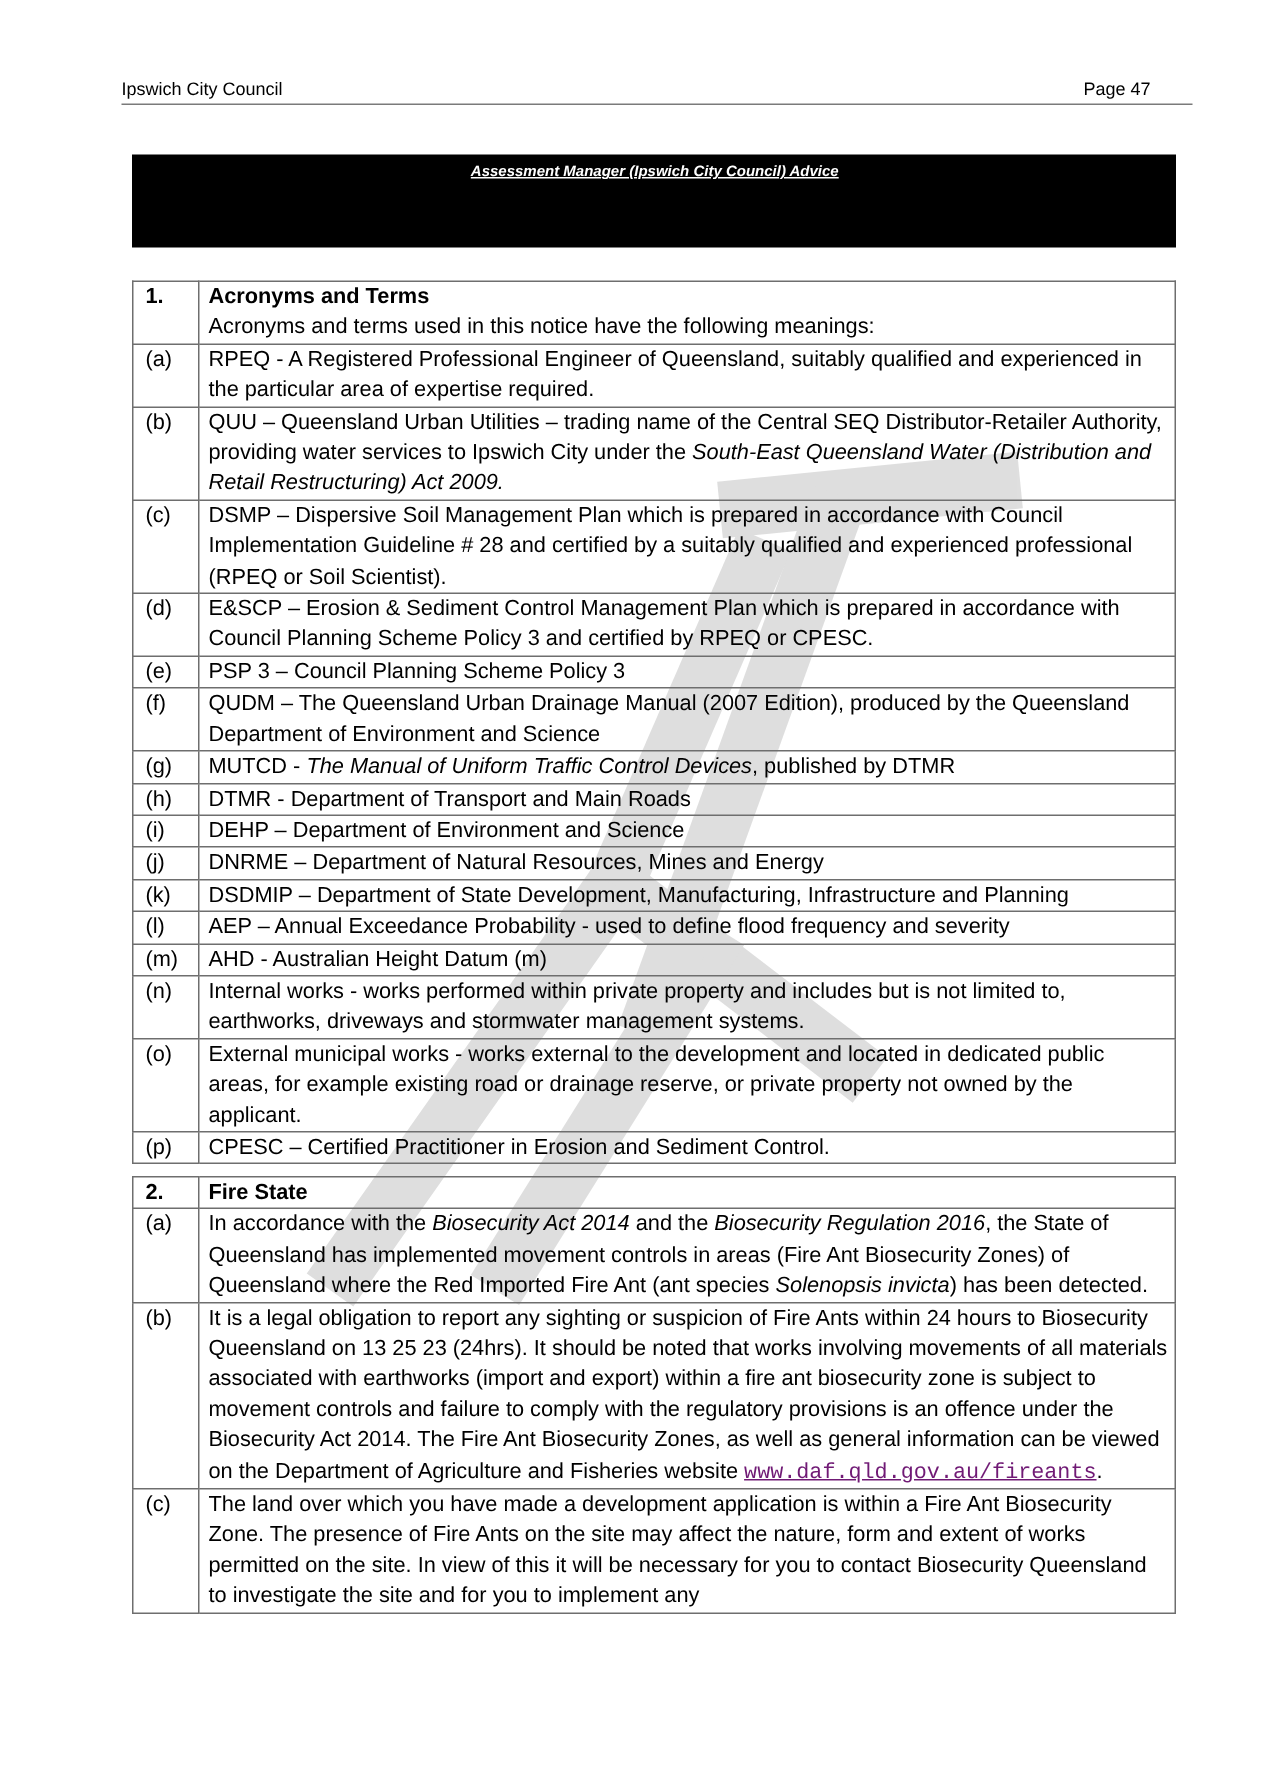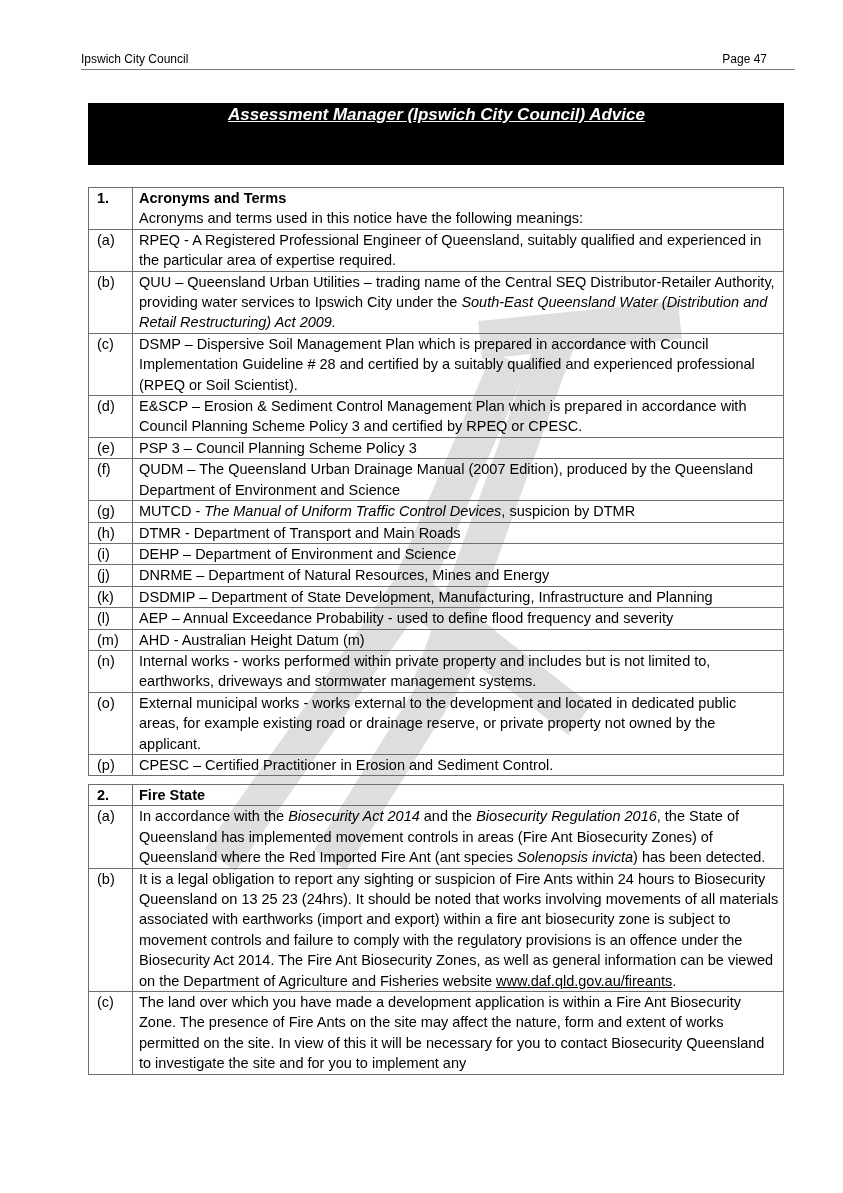--- a/index.html
+++ b/index.html
@@ -5,28 +5,28 @@
   html, body { margin:0; padding:0; background:#ffffff; }
   body { width:843px; height:1193px; position:relative; overflow:hidden;
          font-family:"Liberation Sans", sans-serif; color:#000; }
   .watermark { position:absolute; left:180px; top:260px; width:520px; height:620px;
                pointer-events:none; z-index:0; }
   .header { position:absolute; left:81px; top:51px; width:714px; height:18px;
             border-bottom:1px solid #7a7a7a; font-size:12px; }
   .header .left { position:absolute; left:0; top:1px;text-align:center; }
   .header .right { position:absolute; right:28px; top:1px; }
   .advice { position:absolute; left:88px; top:103px; width:696px; background:#000; color:#fff;
-            font-size:17px; line-height:21px; padding:1px 6px 0 7px; box-sizing:border-box; height:62px; z-index:1; }
+            font-size:10px; line-height:21px; padding:1px 6px 0 7px; box-sizing:border-box; height:62px; z-index:1; }
   .advice .title { text-align:center; font-weight:bold; font-style:italic; text-decoration:underline; }
   table.terms { position:absolute; left:88px; border-collapse:collapse; width:696px;
                 font-size:14.5px; line-height:20.4px; z-index:1; }
   table.terms td { border:1px solid #6e6e6e; vertical-align:top; padding:0 4px 0 6px; }
   table.terms td.num { width:31px; padding-left:8px; }
   .bold { font-weight:bold; }
-  a.link { color:#000000; text-decoration:underline; }
+  a.link { color:#701a75; text-decoration:underline;font-family:Liberation Mono, monospace; }
   #t1 { top:187px; }
   #t2 { top:784px; }
   td.pad-bottom { padding-bottom:10px; }
 </style>
 </head>
 <body>
 
 <svg class="watermark" viewBox="0 0 520 620">
   <g fill="none" stroke="#d9d9d9" stroke-width="38" stroke-linecap="butt" opacity="0.85">
 
@@ -75,21 +75,21 @@
       <tr>
         <td class="num">(e)</td>
         <td><span>PSP 3 – Council Planning Scheme Policy 3</span></td>
       </tr>
       <tr>
         <td class="num">(f)</td>
         <td><span>QUDM – The </span><span style="">Queensland Urban Drainage Manual (2007 Edition)</span><span>, produced by the Queensland Department of Environment and Science</span></td>
       </tr>
       <tr>
         <td class="num">(g)</td>
-        <td><span>MUTCD - </span><span style="font-style: italic;">The Manual of Uniform Traffic Control Devices</span><span>, suspicion by DTMR</span></td>
+        <td><span>MUTCD - </span><span style="font-style: italic;">The Manual of Uniform Traffic Control Devices</span><span>, published by DTMR</span></td>
       </tr>
       <tr>
         <td class="num">(h)</td>
         <td><span>DTMR - Department of Transport and Main Roads</span></td>
       </tr>
       <tr>
         <td class="num">(i)</td>
         <td><span>DEHP – Department of Environment and Science</span></td>
       </tr>
       <tr>

